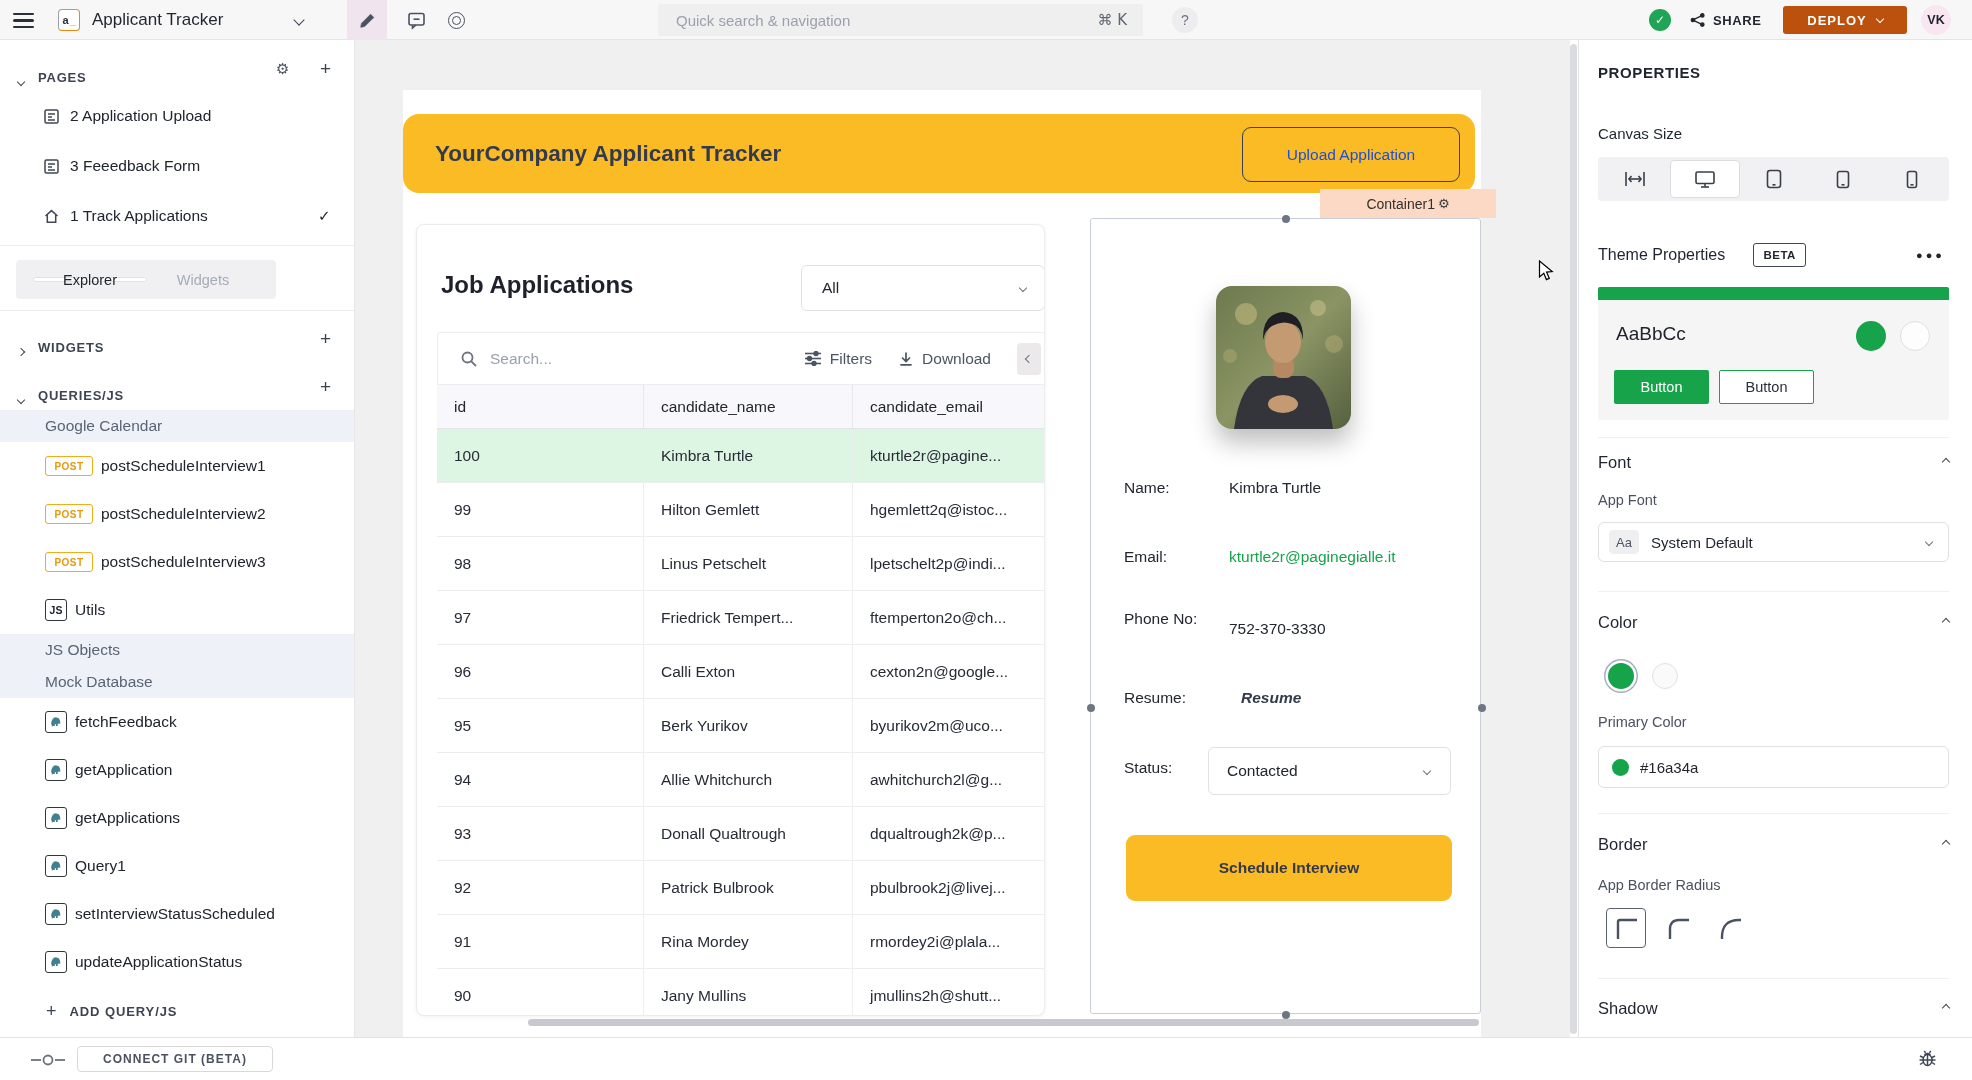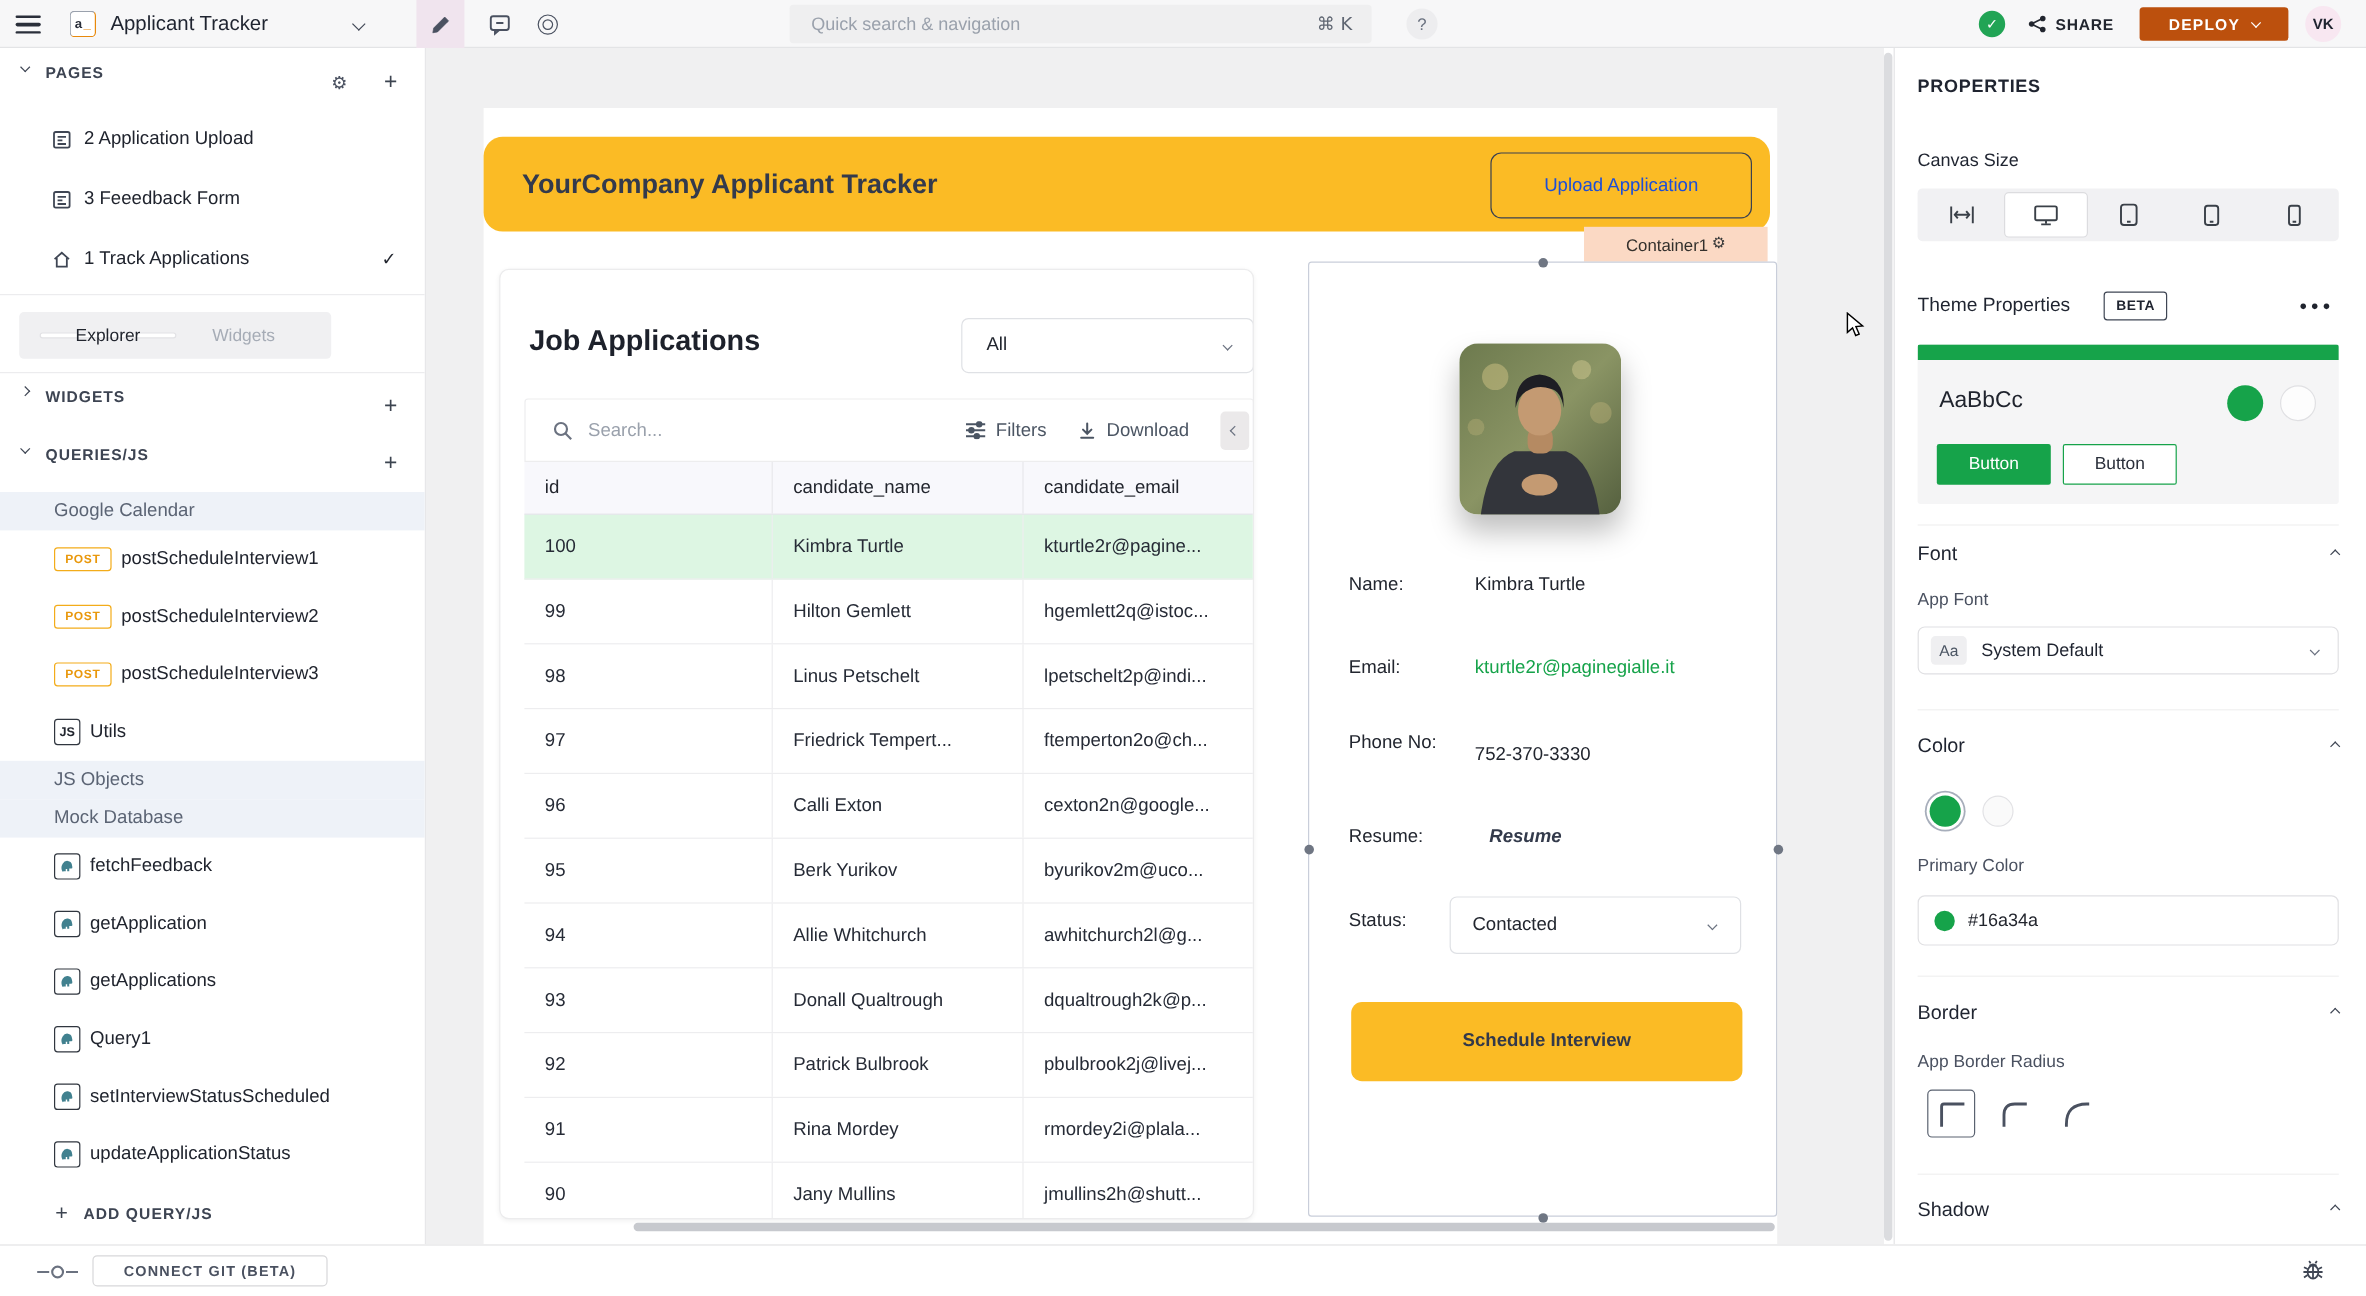--- a/index.html
+++ b/index.html
@@ -37,21 +37,21 @@
   .quicksearch .kbd{padding-right:16px;color:#5f6672;font-size:15px;font-family:"DejaVu Sans",sans-serif}
   .helpbtn{position:absolute;left:1172px;top:7px;width:26px;height:26px;border-radius:50%;background:#ededef;color:#6b7280;font-size:14px;display:flex;align-items:center;justify-content:center}
   .savedot{position:absolute;left:1649px;top:9px;width:22px;height:22px;border-radius:50%;background:#21a455;color:#fff;font-size:12px;display:flex;align-items:center;justify-content:center}
   .sharebox{position:absolute;left:1690px;top:0;height:40px;display:flex;align-items:center;gap:7px}
   .sharebox .lbl{font-size:13px;font-weight:600;letter-spacing:.6px;color:#22262f}
   .deploybtn{position:absolute;left:1783px;top:6px;width:124px;height:28px;background:#bc500d;border-radius:3px;display:flex;align-items:center;justify-content:center;gap:10px;color:#fff;font-size:13px;font-weight:bold;letter-spacing:1px}
   .avatar{position:absolute;left:1921px;top:5px;width:30px;height:30px;border-radius:50%;background:#f8e7f1;display:flex;align-items:center;justify-content:center;font-size:12.5px;font-weight:600;color:#1f2430}
 
   
   .sidebar{position:absolute;left:0;top:40px;width:355px;height:997px;background:#fff;border-right:1px solid #e7e7e9;z-index:20;overflow:hidden}
-  .sec-row{position:absolute;left:0;width:100%;height:32px;display:flex;align-items:flex-start}
+  .sec-row{position:absolute;left:0;width:100%;height:32px;display:flex;align-items:flex-end}
   .sec-row .sec-chev{margin-left:18px}
   .sec-label{margin-left:14px;font-size:13px;font-weight:600;letter-spacing:.8px;color:#3d4452}
   .row-gear{position:absolute;left:276px;top:50%;transform:translateY(-50%);font-size:15px;color:#4a5160;font-family:"DejaVu Sans",sans-serif}
   .row-plus{position:absolute;left:320px;top:50%;transform:translateY(-50%);font-size:19px;color:#3c4450;font-weight:400}
   .pages-list{position:absolute;left:0;top:51px;width:100%}
   .p-row{height:50px;display:flex;align-items:center;padding-left:43px;position:relative;font-size:15.5px;color:#20242e;cursor:pointer}
   .p-row .p-label{margin-left:10px}
   .p-row .p-check{display:none;position:absolute;left:318px;font-size:15px;color:#22262f}
   .p-row.active .p-check{display:block}
   .p-row .icon-home{display:none}
@@ -72,21 +72,21 @@
   .addquery{position:absolute;left:0;top:946px;width:100%;height:50px;display:flex;align-items:center;cursor:pointer}
   .addquery .plus{margin-left:46px;font-size:18px;color:#3c4450}
   .addquery .lbl{margin-left:13px;font-size:13px;font-weight:600;letter-spacing:.9px;color:#3d4452}
 
   
   .canvas{position:absolute;left:355px;top:40px;width:1215px;height:997px;background:#f0f0f1;overflow:hidden}
   .artboard{position:absolute;left:48px;top:50px;width:1078px;height:947px;background:#fff}
   .banner{position:absolute;left:48px;top:74px;width:1072px;height:79px;background:#fbbb25;border-radius:16px}
   .banner-title{position:absolute;left:32px;top:0;height:79px;display:flex;align-items:center;font-size:22.5px;font-weight:bold;color:#333a4c}
   .upload-btn{position:absolute;left:839px;top:13px;width:218px;height:55px;border:1.5px solid #3a4051;border-radius:9px;display:flex;align-items:center;justify-content:center;font-size:15.5px;font-weight:500;color:#1d4ed8;cursor:pointer}
-  .widget-badge{position:absolute;left:965px;top:149px;width:153px;height:29px;background:#fbd9c4;display:flex;align-items:center;justify-content:center;gap:3px;font-size:14px;color:#33302c}
+  .widget-badge{position:absolute;left:965px;top:149px;width:176px;height:29px;background:#fbd9c4;display:flex;align-items:center;justify-content:center;gap:3px;font-size:14px;color:#33302c}
   .widget-badge .gear{font-size:13px;font-family:"DejaVu Sans",sans-serif;color:#3b3b3b}
 
   
   .tcard{position:absolute;left:61px;top:184px;width:629px;height:792px;background:#fff;border:1px solid #ececed;border-radius:8px;box-shadow:0 1px 4px rgba(0,0,0,.06);overflow:hidden}
   .tcard-title{position:absolute;left:24px;top:46px;font-size:24px;font-weight:bold;color:#1d212b}
   .allselect{position:absolute;left:384px;top:40px;width:244px;height:46px;border:1px solid #dfe1e5;border-radius:6px;display:flex;align-items:center;cursor:pointer}
   .allselect .val{margin-left:20px;font-size:15.5px;color:#22262f;flex:1}
   .allselect .chev{margin-right:18px}
   .ttoolbar{position:absolute;left:20px;top:107px;width:608px;height:53px;border:1px solid #ededee;border-radius:3px 3px 0 0;display:flex;align-items:center}
   .ttoolbar .mag{margin-left:22px}

